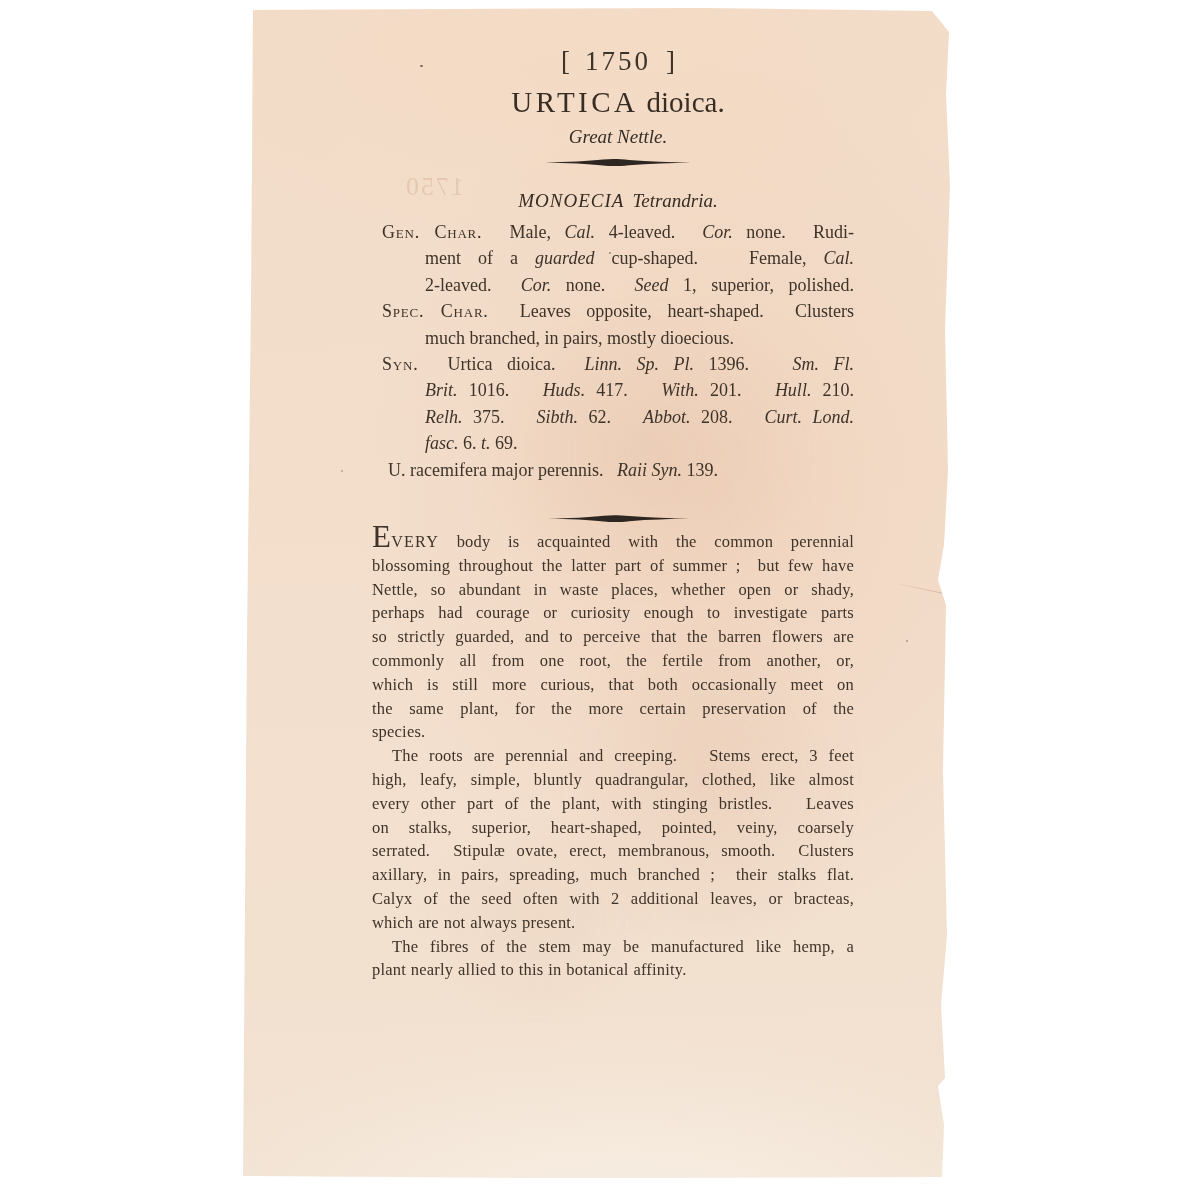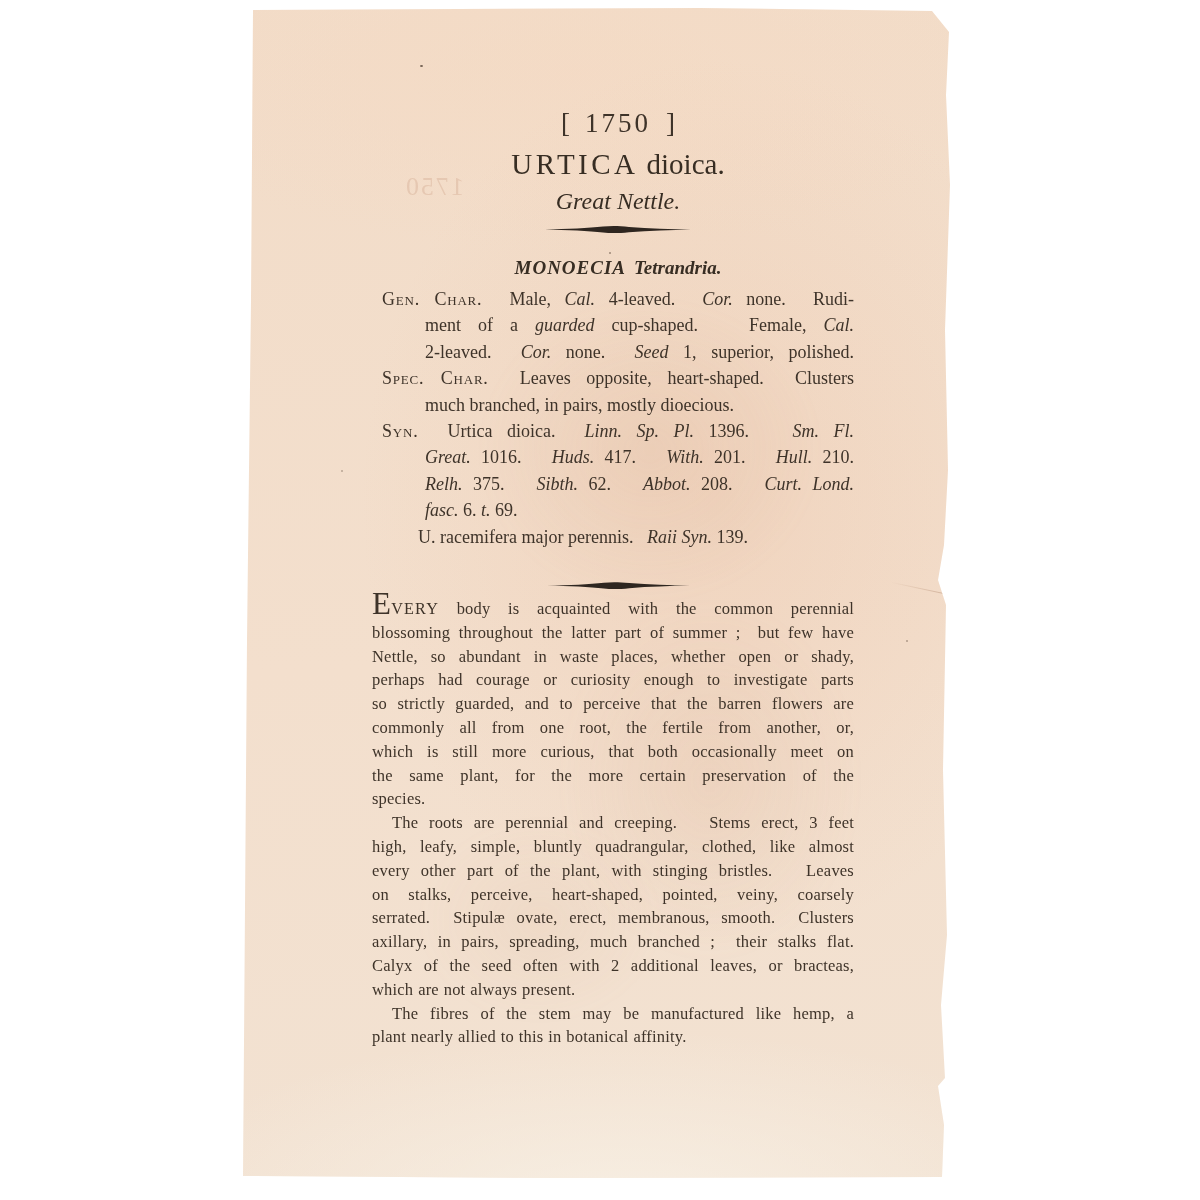--- a/index.html
+++ b/index.html
@@ -37,38 +37,38 @@
   .crease{position:absolute;left:890px;top:588px;width:60px;height:1px;
     background:linear-gradient(90deg,rgba(146,98,68,0),rgba(146,98,68,0.35));transform:rotate(12deg);}
   .speck{position:absolute;border-radius:50%;background:#4a3a2c;}
   .sp1{left:420px;top:65px;width:3px;height:2px;opacity:.75;}
   .sp2{left:609px;top:252px;width:2px;height:2px;opacity:.5;}
   .sp3{left:341px;top:470px;width:2px;height:2px;opacity:.35;}
   .sp4{left:906px;top:640px;width:2px;height:2px;opacity:.4;}
   
   .content{position:absolute;left:372px;top:0;width:482px;}
   .header-center{text-align:center;padding-left:10px;}
-  .plate-line{padding-top:110px;font-size:27px;line-height:1;}
+  .plate-line{padding-top:48px;font-size:27px;line-height:1;}
   .plate-line .bracket{margin:0 15px;}
   .plate-line .num{letter-spacing:3px;}
   .title{margin-top:13px;font-size:29px;line-height:1;color:#372d23;}
   .title .genus{letter-spacing:3.5px;margin-right:8px;}
-  .subtitle{margin-top:10px;font-size:24px;line-height:1;font-style:italic;color:#372d23;}
+  .subtitle{margin-top:10px;font-size:19px;line-height:1;font-style:italic;color:#372d23;}
   .rule{margin-top:12px;line-height:0;color:#2e2620;}
   .rule.second{margin-top:31px;}
-  .classification{margin-top:24px;font-size:19px;line-height:1;font-style:italic;color:#372d23;font-weight:bold;}
+  .classification{margin-top:24px;font-size:19px;line-height:1;font-style:italic;color:#372d23;}
   .classification .order{letter-spacing:1px;margin-right:8px;}
   .refs{margin-top:9px;font-size:18px;line-height:26.4px;}
   .bodytext{margin-top:7px;font-size:16.5px;line-height:23.8px;letter-spacing:0.2px;word-spacing:0.5px;}
   
   .tline{text-align:justify;text-align-last:justify;}
   .tline.al-left{text-align:left;text-align-last:left;}
   .tline.pos-first{margin-left:10px;}
   .tline.pos-cont{margin-left:53px;}
-  .tline.pos-syn-extra{margin-left:46px;}
+  .tline.pos-syn-extra{margin-left:16px;}
   .tline.pos-indent{text-indent:20px;}
   .sc{font-variant:small-caps;letter-spacing:0.8px;}
   .lead-initial{font-size:31px;line-height:0;}
   .lead-caps{font-size:0.98em;letter-spacing:1.2px;}
   i{font-style:italic;}
 </style>
 </head>
 <body>
 
 <div class="stage">
@@ -107,21 +107,21 @@
             <div class="tline pos-first"><span class="sc">Gen. Char.</span> &nbsp;Male, <i>Cal.</i> 4-leaved. &nbsp;<i>Cor.</i> none. &nbsp;Rudi-</div>
             <div class="tline pos-cont">ment of a <i>guarded</i> cup-shaped. &nbsp; Female, <i>Cal.</i></div>
             <div class="tline pos-cont">2-leaved. &nbsp;<i>Cor.</i> none. &nbsp;<i>Seed</i> 1, superior, polished.</div>
           </div>
           <div>
             <div class="tline pos-first"><span class="sc">Spec. Char.</span> &nbsp;Leaves opposite, heart-shaped. &nbsp;Clusters</div>
             <div class="tline pos-cont al-left">much branched, in pairs, mostly dioecious.</div>
           </div>
           <div>
             <div class="tline pos-first"><span class="sc">Syn.</span> &nbsp;Urtica dioica. &nbsp;<i>Linn. Sp. Pl.</i> 1396. &nbsp; <i>Sm. Fl.</i></div>
-            <div class="tline pos-cont"><i>Great.</i> 1016. &nbsp; <i>Huds.</i> 417. &nbsp; <i>With.</i> 201. &nbsp; <i>Hull.</i> 210.</div>
+            <div class="tline pos-cont"><i>Brit.</i> 1016. &nbsp; <i>Huds.</i> 417. &nbsp; <i>With.</i> 201. &nbsp; <i>Hull.</i> 210.</div>
             <div class="tline pos-cont"><i>Relh.</i> 375. &nbsp; <i>Sibth.</i> 62. &nbsp; <i>Abbot.</i> 208. &nbsp; <i>Curt. Lond.</i></div>
             <div class="tline pos-cont al-left"><i>fasc.</i> 6. <i>t.</i> 69.</div>
           </div>
           <div>
             <div class="tline pos-syn-extra al-left">U. racemifera major perennis. &nbsp; <i>Raii Syn.</i> 139.</div>
           </div>
         </div>
 
       <div class="rule second header-center">
         <svg width="143" height="9" viewBox="0 0 146 9" aria-hidden="true">
@@ -138,21 +138,21 @@
             <div class="tline pos-plain">so strictly guarded, and to perceive that the barren flowers are</div>
             <div class="tline pos-plain">commonly all from one root, the fertile from another, or,</div>
             <div class="tline pos-plain">which is still more curious, that both occasionally meet on</div>
             <div class="tline pos-plain">the same plant, for the more certain preservation of the</div>
             <div class="tline pos-plain al-left">species.</div>
           </div>
           <div>
             <div class="tline pos-indent">The roots are perennial and creeping. &nbsp; Stems erect, 3 feet</div>
             <div class="tline pos-plain">high, leafy, simple, bluntly quadrangular, clothed, like almost</div>
             <div class="tline pos-plain">every other part of the plant, with stinging bristles. &nbsp; Leaves</div>
-            <div class="tline pos-plain">on stalks, perceive, heart-shaped, pointed, veiny, coarsely</div>
+            <div class="tline pos-plain">on stalks, superior, heart-shaped, pointed, veiny, coarsely</div>
             <div class="tline pos-plain">serrated. &nbsp;Stipulæ ovate, erect, membranous, smooth. &nbsp;Clusters</div>
             <div class="tline pos-plain">axillary, in pairs, spreading, much branched ; &nbsp;their stalks flat.</div>
             <div class="tline pos-plain">Calyx of the seed often with 2 additional leaves, or bracteas,</div>
             <div class="tline pos-plain al-left">which are not always present.</div>
           </div>
           <div>
             <div class="tline pos-indent">The fibres of the stem may be manufactured like hemp, a</div>
             <div class="tline pos-plain al-left">plant nearly allied to this in botanical affinity.</div>
           </div>
         </div>

